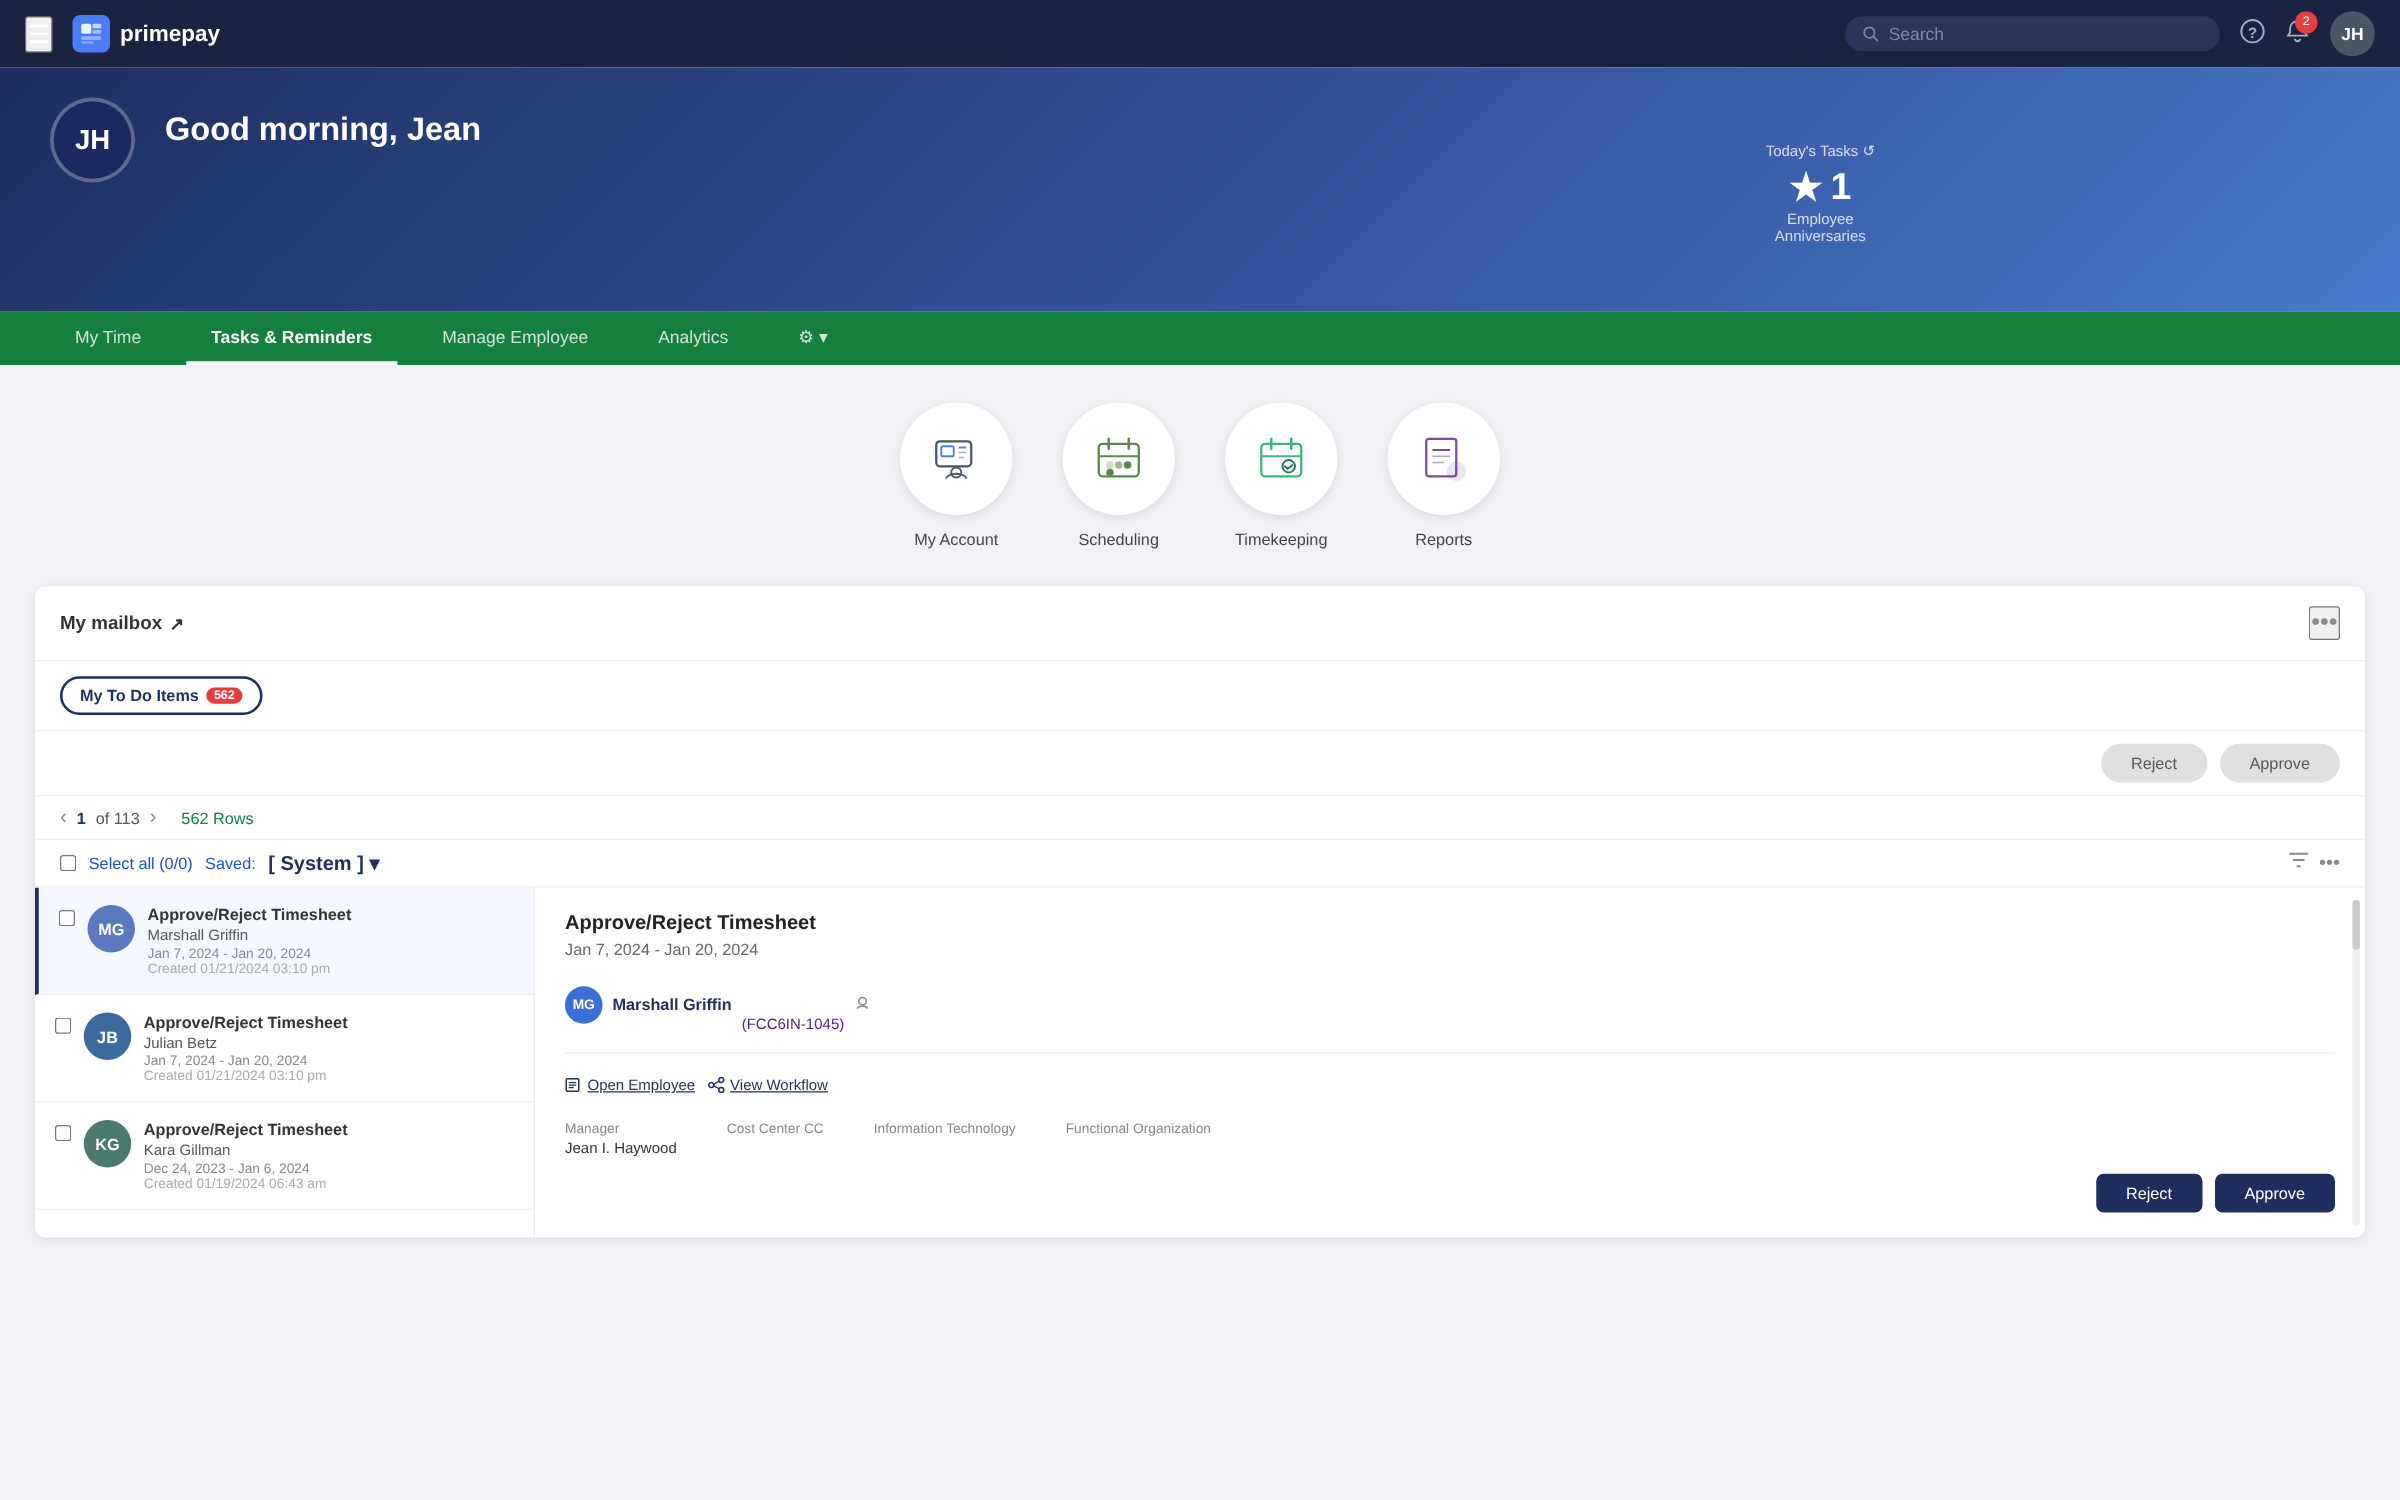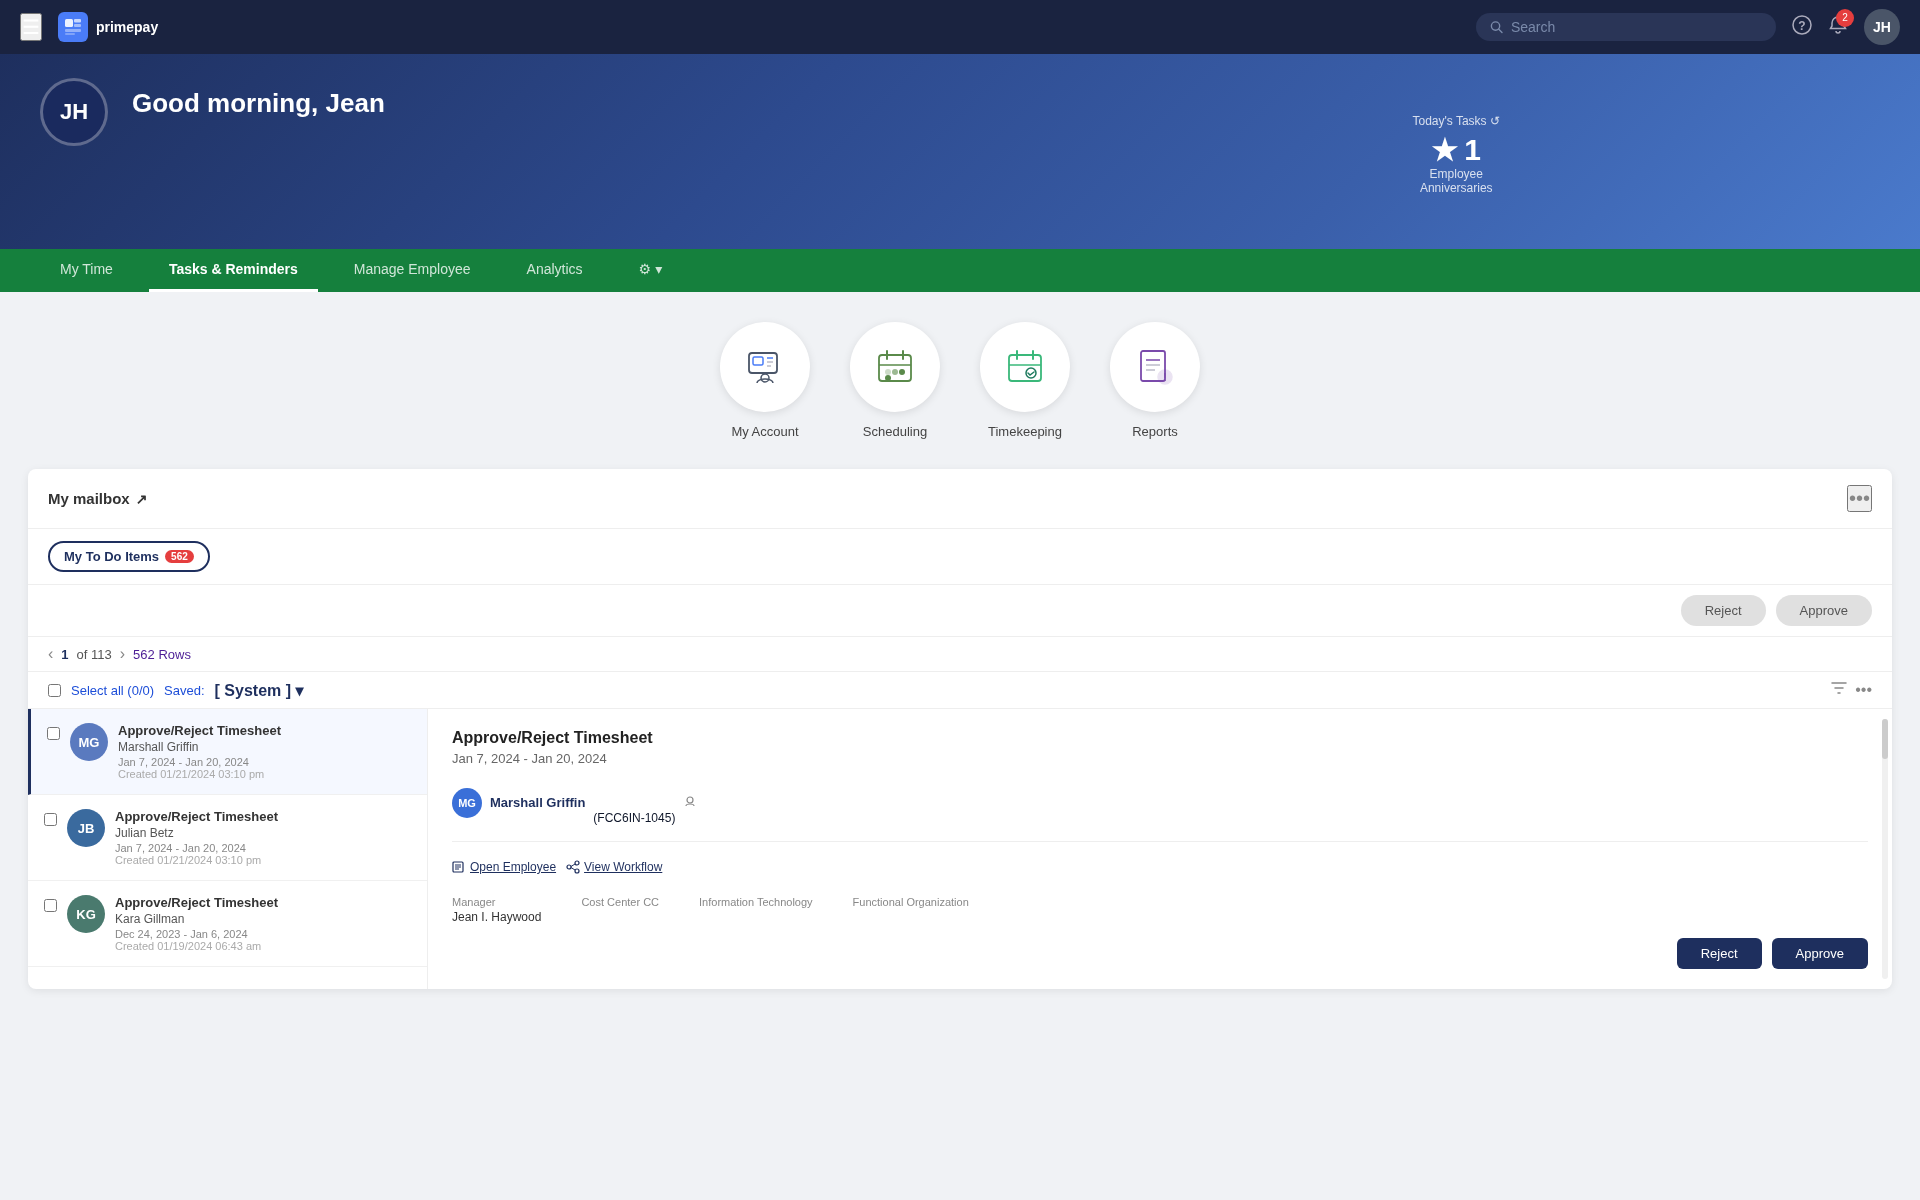--- a/index.html
+++ b/index.html
@@ -9,21 +9,21 @@
     .top-nav {
       background: #1a2340;
       height: 54px;
       display: flex;
       align-items: center;
       padding: 0 20px;
       gap: 16px;
       position: relative;
     }
     .nav-hamburger { color: #fff; font-size: 20px; cursor: pointer; }
-    .nav-logo { display: flex; align-items: center; gap: 8px; color: #fff; font-size: 14px; font-weight: 600; }
+    .nav-logo { display: flex; align-items: center; gap: 8px; color: #fff; font-size: 18px; font-weight: 600; }
     .nav-logo-icon {
       width: 30px; height: 30px; background: #4a7cf7; border-radius: 6px;
       display: flex; align-items: center; justify-content: center; color: #fff; font-size: 14px; font-weight: bold;
     }
     .nav-spacer { flex: 1; }
     .nav-search {
       display: flex; align-items: center;
       background: #2a3557; border-radius: 20px; padding: 6px 14px; gap: 8px;
       width: 300px;
     }
@@ -140,21 +140,21 @@
       background: #e0e0e0; color: #555; border: none; border-radius: 20px;
       padding: 8px 24px; font-size: 13px; cursor: pointer; font-weight: 500;
     }
 
     .mailbox-pagination {
       display: flex; align-items: center; gap: 8px;
       padding: 8px 20px; border-bottom: 1px solid #eee; font-size: 13px; color: #555;
     }
     .page-nav-btn { background: none; border: none; color: #888; cursor: pointer; font-size: 16px; }
     .page-current { color: #1e2f5e; font-weight: 600; }
-    .row-count { color: #4c1d95; }
+    .row-count { color: #15803d; margin-left: 12px; }
 
     .mailbox-filter-bar {
       display: flex; align-items: center; justify-content: space-between;
       padding: 8px 20px; border-bottom: 1px solid #eee;
     }
     .filter-left { display: flex; align-items: center; gap: 10px; }
     .select-all-cb { cursor: pointer; }
     .saved-label { font-size: 13px; color: #1d4ed8; }
     .saved-system { color: #1e2f5e; font-weight: 600; cursor: pointer; }
     .filter-right { display: flex; align-items: center; gap: 8px; }
@@ -185,21 +185,21 @@
     
     .detail-panel { flex: 1; padding: 20px 24px; overflow-y: auto; position: relative; }
     .detail-title { font-size: 16px; font-weight: 700; color: #222; margin-bottom: 4px; }
     .detail-date { font-size: 13px; color: #666; margin-bottom: 14px; }
     .detail-person { display: flex; align-items: center; gap: 8px; margin-bottom: 16px; }
     .detail-person-avatar {
       width: 30px; height: 30px; border-radius: 50%; background: #3a6fd8;
       display: flex; align-items: center; justify-content: center; color: #fff; font-size: 11px; font-weight: 700;
     }
     .detail-person-name { color: #1e2f5e; font-weight: 600; font-size: 13px; cursor: pointer; }
-    .detail-person-id { color: #0f172a; font-size: 12px; margin-top: 31px; }
+    .detail-person-id { color: #4c1d95; font-size: 12px; margin-top: 31px; }
     .detail-person-icon { color: #888; font-size: 14px; cursor: pointer; }
     .detail-actions { display: flex; gap: 10px; margin-bottom: 16px; }
     .detail-link-btn {
       background: none; border: none; color: #1e2f5e; font-size: 12px;
       cursor: pointer; display: flex; align-items: center; gap: 4px;
       padding: 6px 0; text-decoration: underline;
     }
     .detail-divider { border: none; border-top: 1px solid #eee; margin: 12px 0; }
     .detail-meta { display: flex; gap: 40px; font-size: 12px; }
     .detail-meta-item { display: flex; flex-direction: column; gap: 2px; }

